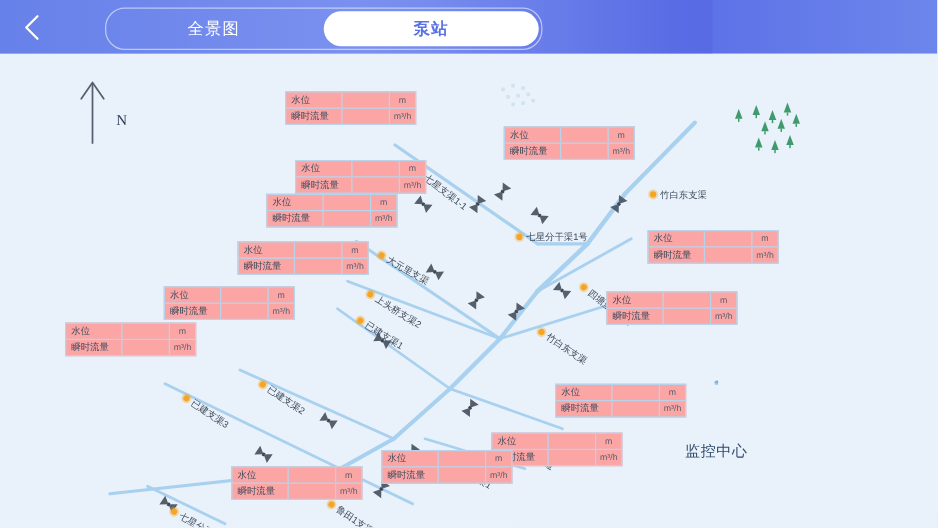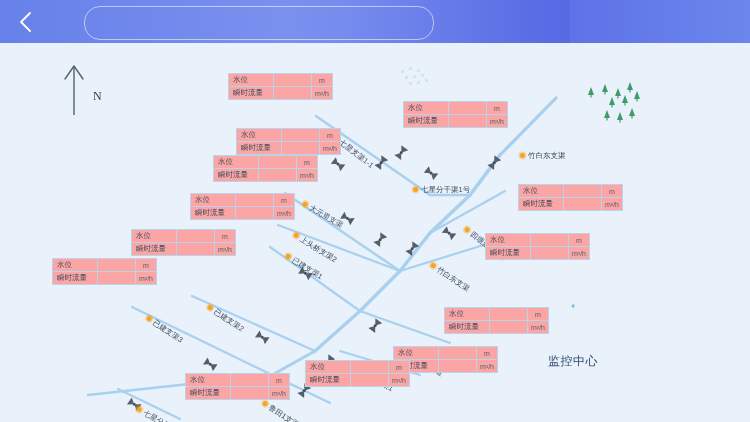--- a/index.html
+++ b/index.html
@@ -111,20 +111,22 @@
 
     <div id="back-button">
       <span>
         <svg width="16" height="24" viewBox="0 0 16 24">
           <polyline points="12,3 3,12 12,21" fill="none" stroke="#ffffff" stroke-width="1.8" stroke-linecap="round" stroke-linejoin="round"></polyline>
         </svg>
       </span>
     </div>
 
     <div id="seg-control">
+      <div class="seg-item">全景图</div>
+      <div class="seg-item active">泵站</div>
     </div>
   </div>
 
   <div id="map">
 
     <svg id="channels" viewBox="0 0 750 379">
       <g fill="none" stroke="#a8d0ef" stroke-linecap="round">
 
         <path d="M556,55 L500,112" stroke-width="3.2"></path>
         <path d="M500,112 L470,152" stroke-width="3.6"></path>

